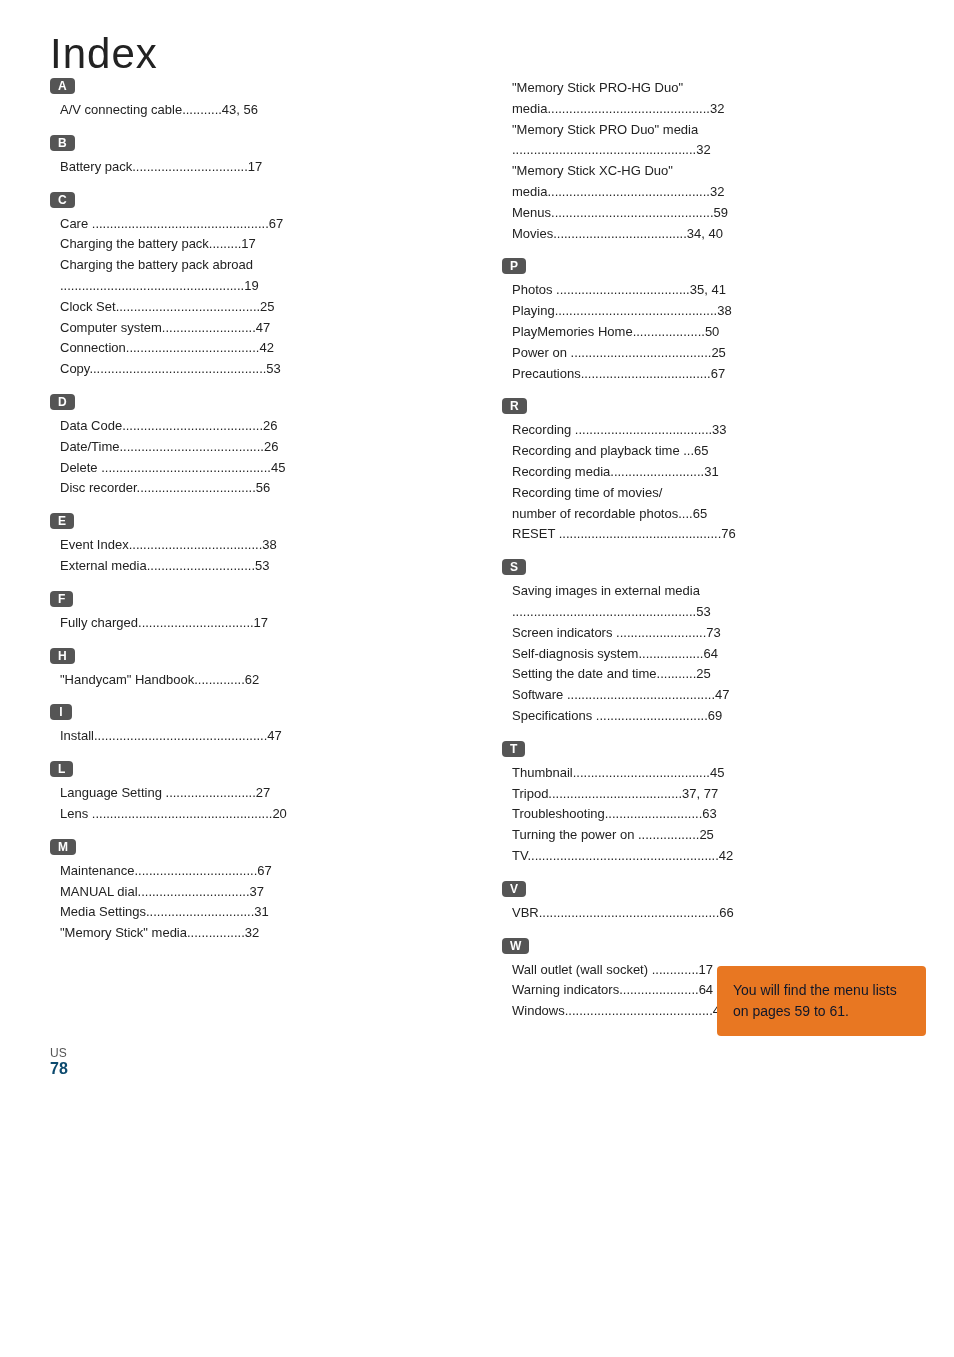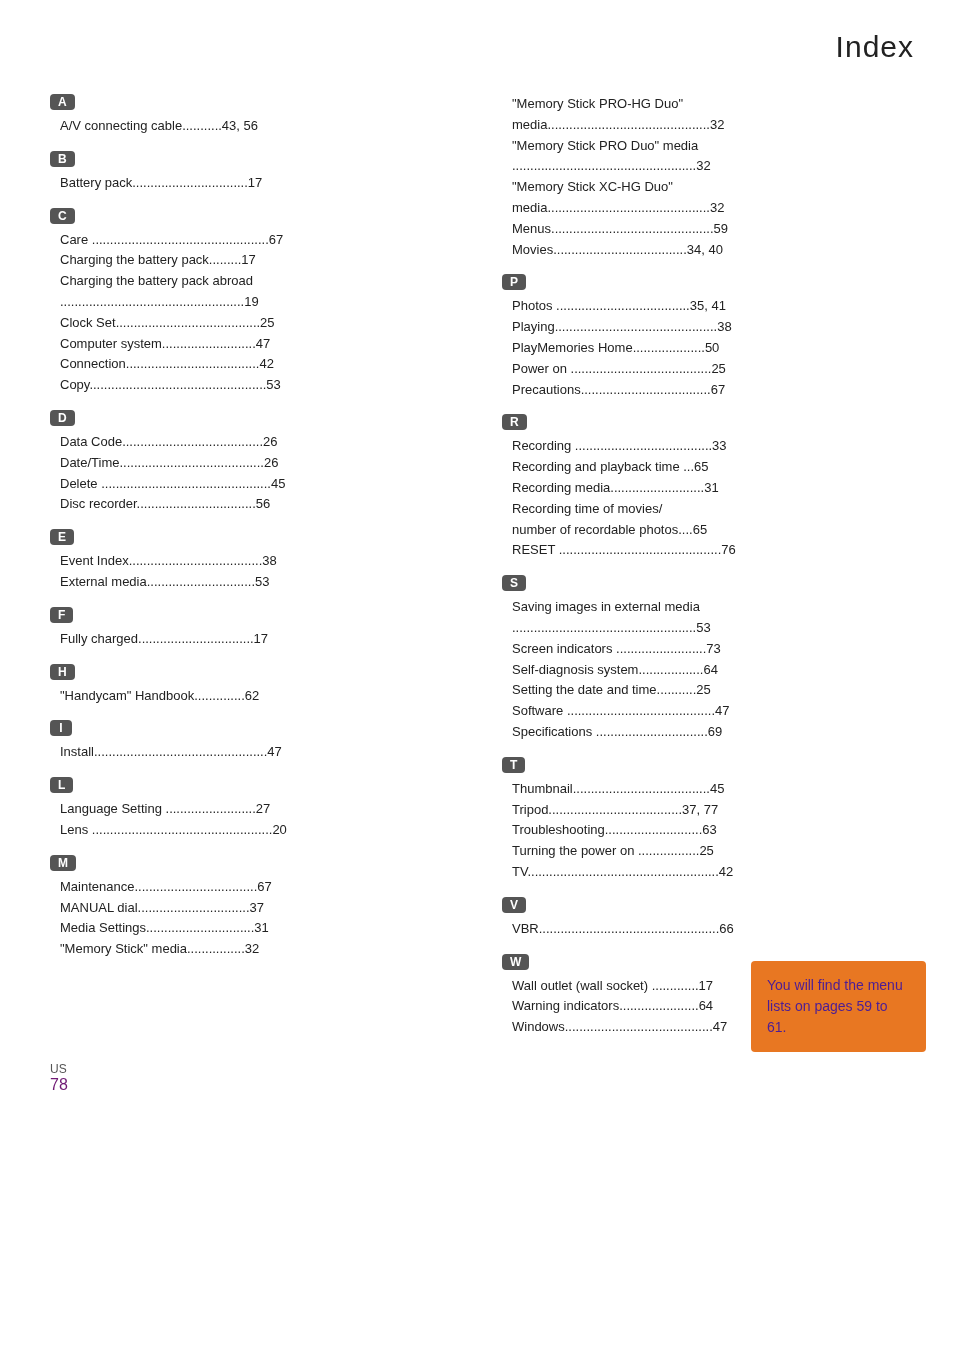--- a/index.html
+++ b/index.html
@@ -10,26 +10,24 @@
       font-family: Arial, Helvetica, sans-serif;
       font-size: 13px;
       color: #222;
       position: relative;
     }
     .page {
       padding: 30px 40px 60px 50px;
       position: relative;
     }
     h1.index-title {
-      font-size: 30px;
+      font-size: 42px;
       font-weight: 300;
       color: #222;
-      margin-bottom: 30px;
       letter-spacing: 1px;
-      text-align: right;
     }
     .two-col {
       display: grid;
       grid-template-columns: 1fr 1fr;
       gap: 0 40px;
     }
     .left-col, .right-col {
       padding-top: 0;
     }
     .section {
@@ -59,34 +57,34 @@
     .footer-area {
       position: absolute;
       bottom: 18px;
       left: 50px;
       font-size: 12px;
       color: #555;
       margin-top: 20px;
     }
     .footer-area .page-num {
       font-size: 16px;
-      font-weight: normal;
-      color: #701a75;
+      font-weight: bold;
+      color: #0c4a6e;
     }
     .note-box {
       position: absolute;
       right: 28px;
       bottom: 60px;
       background: #e87722;
-      color: #4c1d95;
+      color: #0f172a;
       font-size: 14px;
       font-weight: normal;
       border-radius: 4px;
       padding: 14px 16px;
-      width: 175px;
+      width: 209px;
       line-height: 1.5;
     }
   </style>
 </head>
 <body>
 
 <div class="page">
   <h1 class="index-title">Index</h1>
 
   <div class="two-col">

